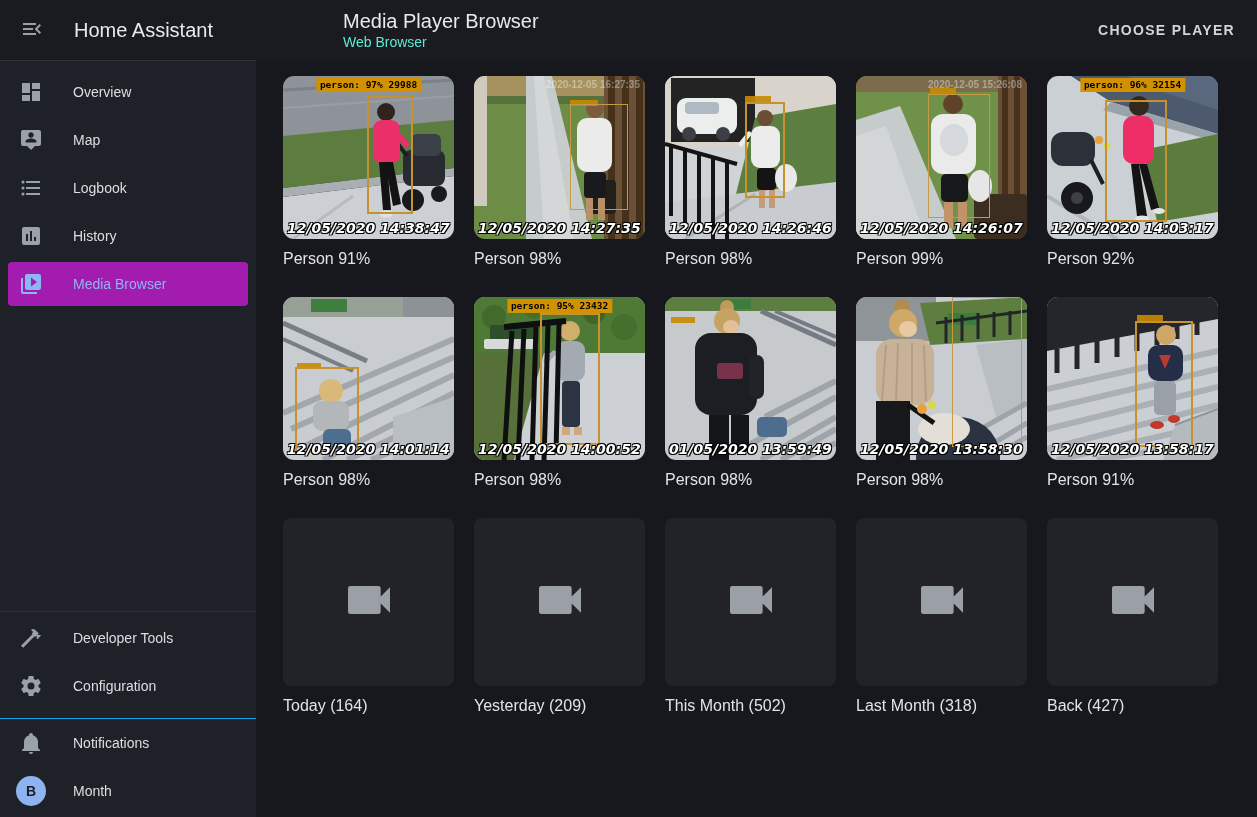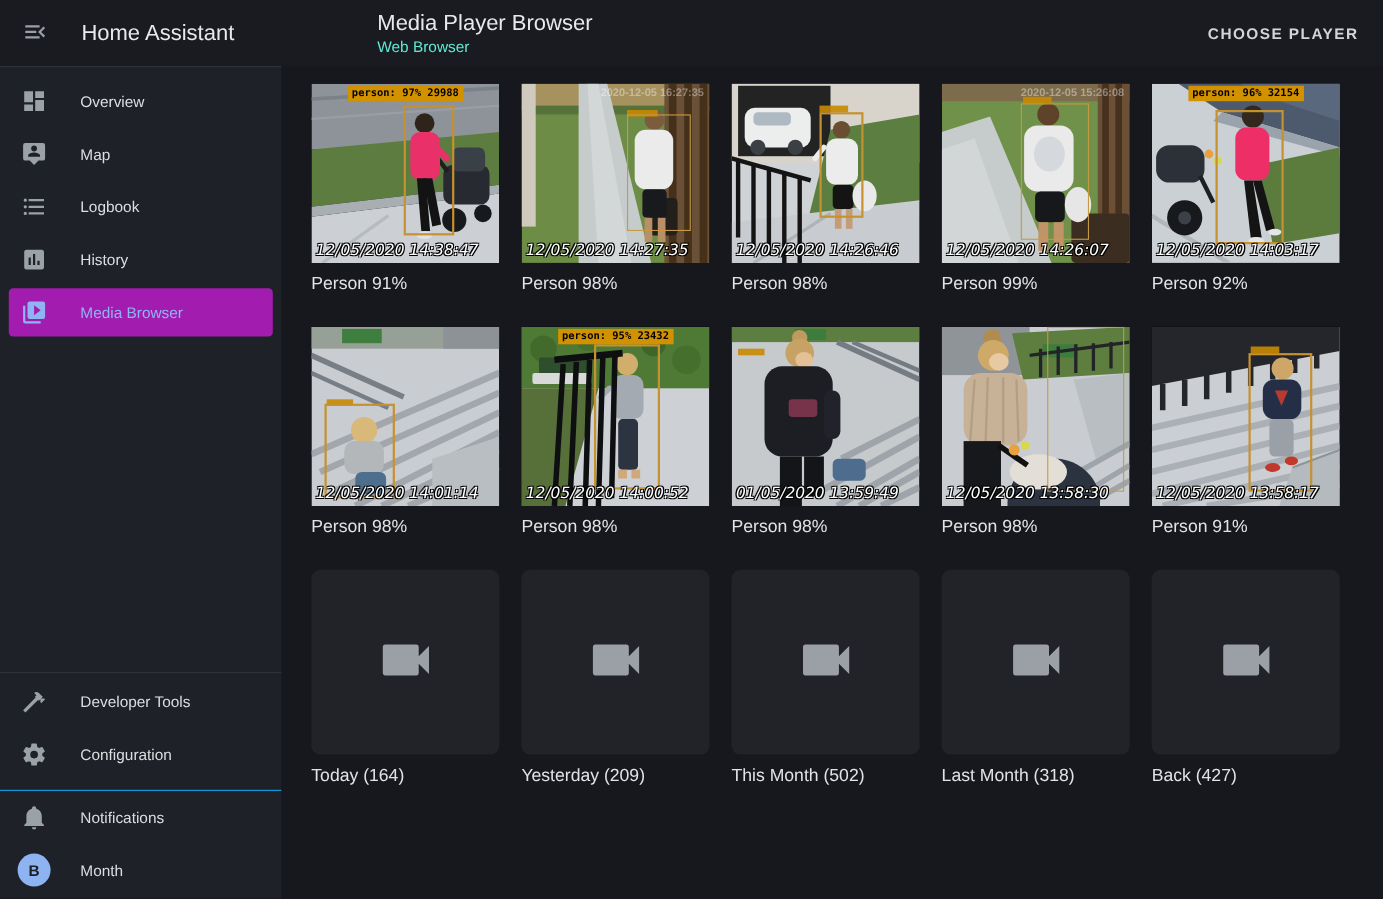--- a/index.html
+++ b/index.html
@@ -47,30 +47,30 @@
 
   
   .main { flex:1; display:flex; flex-direction:column; background:#17181d; overflow:hidden; }
   .main-header { background:#131419; border-bottom:1px solid #26282e; padding:25px 0 13px 27px; }
   .breadcrumb { display:flex; align-items:center; gap:9px; color:#9da1a7; font-size:14px; cursor:pointer; width:max-content; }
   .breadcrumb svg { width:16px; height:16px; fill:#9da1a7; }
   .page-title { color:#f4f4f5; font-size:33px; font-weight:700; margin-top:9px; letter-spacing:0.3px; }
   .content { flex:1; padding:16px 0 0 27px; overflow:hidden; }
   .grid { display:grid; grid-template-columns:repeat(5,171px); column-gap:20px; }
   .cell { width:171px; }
-  .thumb { position:relative; width:171px; height:163px; border-radius:0; overflow:hidden;
+  .thumb { position:relative; width:171px; height:163px; border-radius:11px; overflow:hidden;
     background:#000; cursor:pointer; }
   .thumb svg.scene { position:absolute; inset:0; width:100%; height:100%; display:block; }
   .caption { margin-top:10px; margin-bottom:29px; font-size:16px; color:#e3e3e5; line-height:19px; }
   .bbox { position:absolute; border:2px solid #c6912f; }
   .bbox.thin { border-width:1px; border-color:#c69a45; }
   .chip { position:absolute; top:2px; left:50%; transform:translateX(-50%); background:#d29200;
     color:#000; font-family:"DejaVu Sans Mono", monospace; font-weight:700; font-size:9.5px;
     padding:1px 4px 2px 4px; white-space:nowrap; }
-  .ts { position:absolute; bottom:3px; left:4px; color:#fff; font-weight:400; font-style:italic;
+  .ts { position:absolute; bottom:3px; left:4px; color:#fff; font-weight:700; font-style:italic;
     font-size:14px; white-space:nowrap; font-family:"DejaVu Sans", sans-serif;
     text-shadow:-1px -1px 0 #000, 1px -1px 0 #000, -1px 1px 0 #000, 1px 1px 0 #000; }
   .topov { position:absolute; top:3px; right:5px; color:rgba(255,255,255,0.38); font-size:10px;
     font-weight:700; white-space:nowrap; }
   .folder { width:171px; height:168px; border-radius:8px; background:#212329; display:flex;
     align-items:center; justify-content:center; cursor:pointer; }
   .folder svg { width:56px; height:56px; fill:#9ba0a6; }
 </style>
 </head>
 <body>

